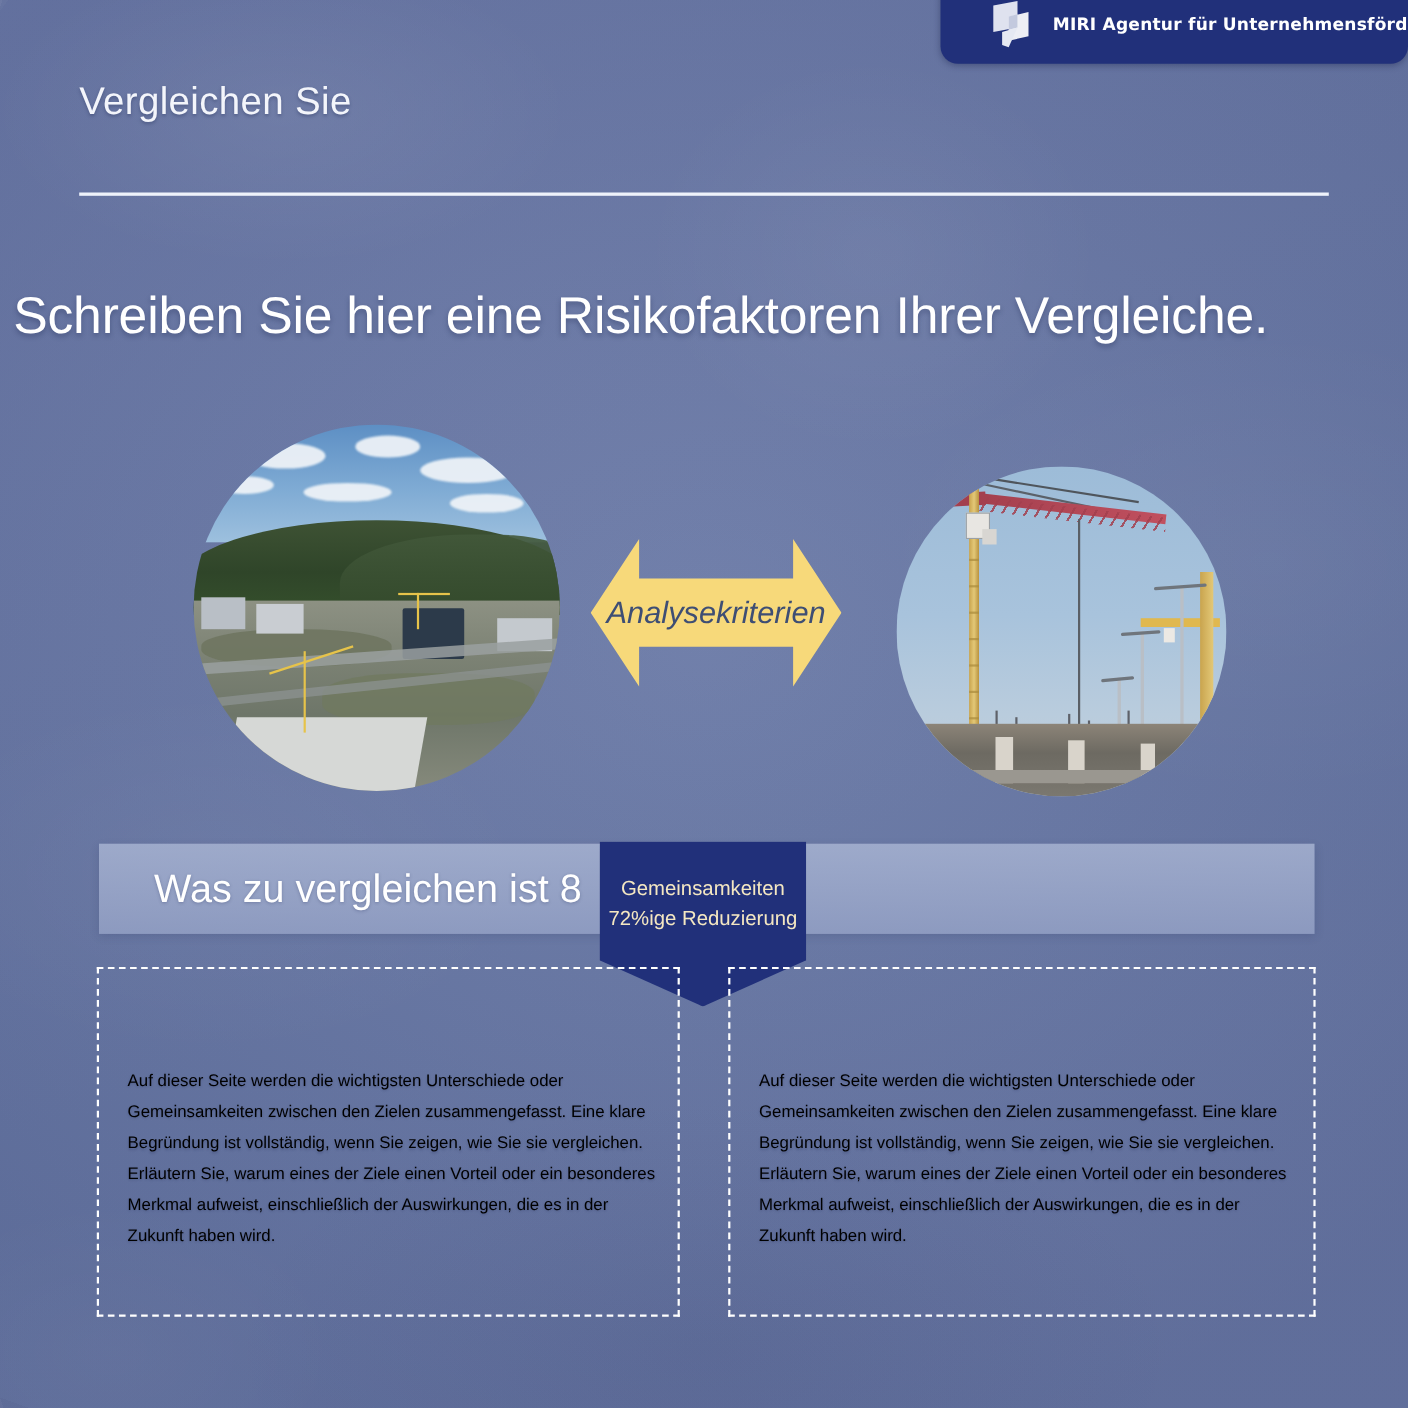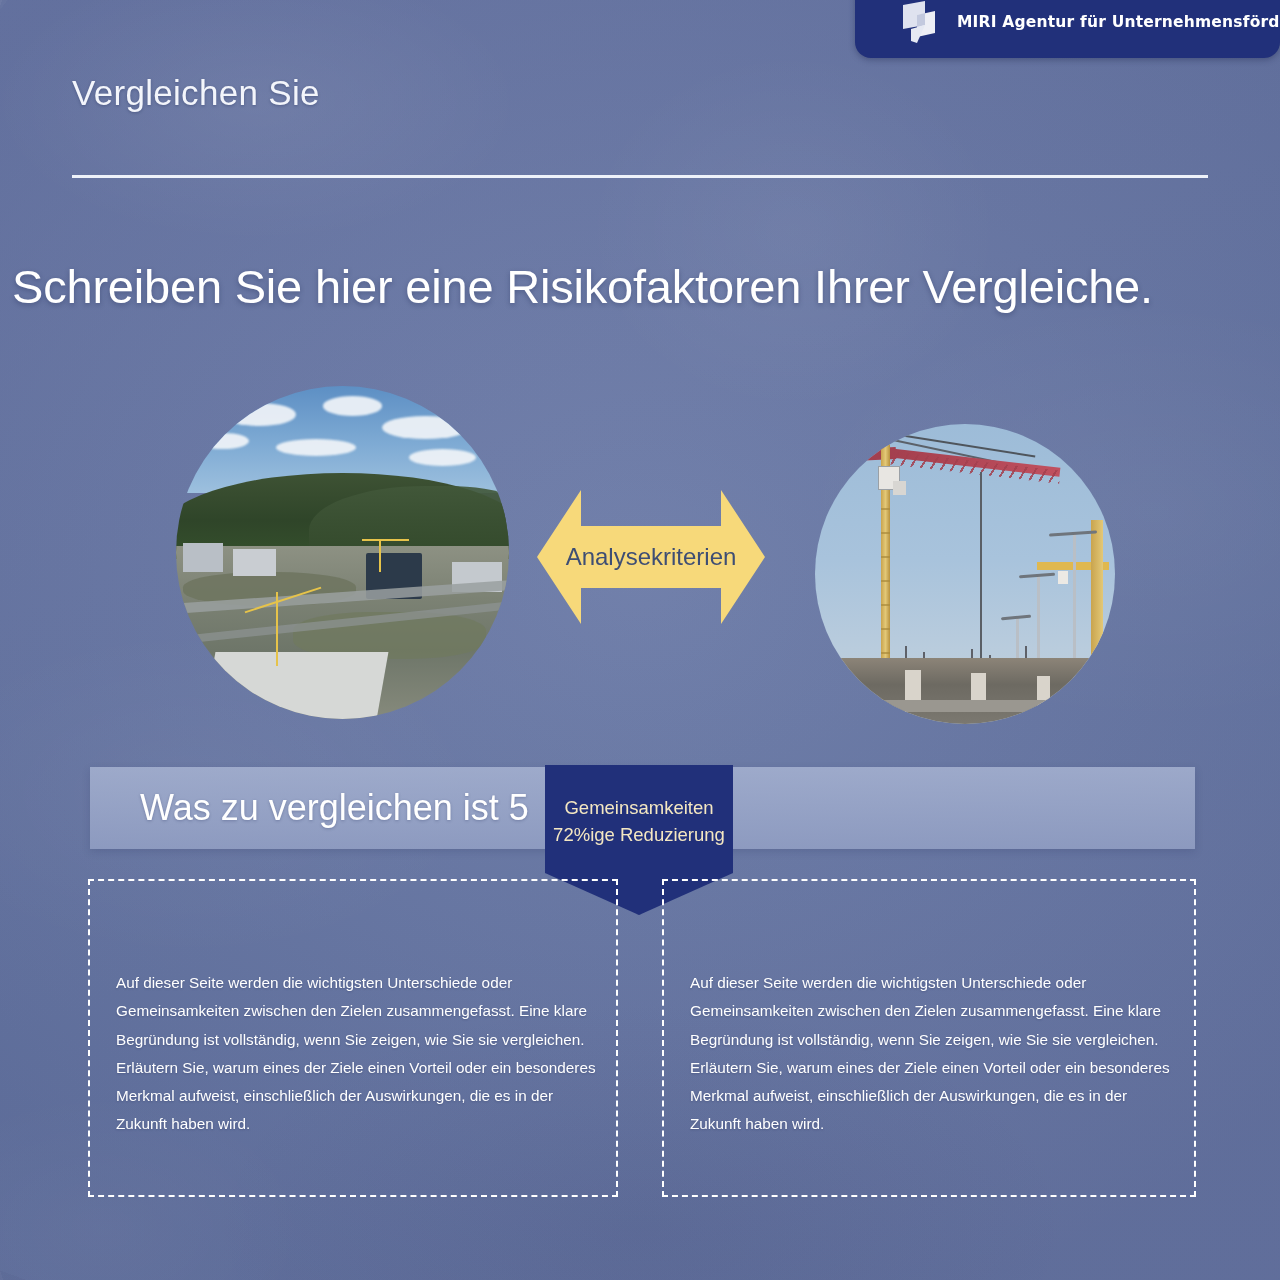--- a/index.html
+++ b/index.html
@@ -144,21 +144,21 @@
   .slab{position:absolute;background:#9a9790;}
   .rebar{position:absolute;width:1.5px;background:#5e6169;}
 
   
   #arrow{
     position:absolute;left:537px;top:484px;width:228px;height:146px;
   }
   #arrow-label{
     position:absolute;left:537px;top:484px;width:228px;height:146px;
     display:flex;align-items:center;justify-content:center;
-    font-size:24px;color:#3e4e74;white-space:nowrap;
+    font-size:28px;color:#3e4e74;white-space:nowrap;font-style:italic;
   }
 
   
   #banner{
     position:absolute;left:90px;top:767px;width:1105px;height:82px;
     background:linear-gradient(180deg,rgba(170,182,212,.80) 0%,rgba(150,163,199,.80) 100%);
     box-shadow:0 3px 8px rgba(40,52,96,.18);
   }
   .banner-half{
     position:absolute;top:0;height:82px;display:flex;align-items:center;
@@ -184,21 +184,21 @@
 
   
   .note{
     position:absolute;top:879px;height:318px;
     border:2px dashed #ffffff;box-sizing:border-box;
   }
   #note-left{left:88px;width:530px;}
   #note-right{left:662px;width:534px;}
   .note-body{
     position:absolute;top:88px;left:26px;right:14px;
-    font-size:15.3px;line-height:1.85;color:#ffffff;
+    font-size:15.3px;line-height:1.85;color:#000000;
     text-shadow:0 1px 2px rgba(35,45,90,.3);
   }
 </style>
 </head>
 <body>
 
 <div id="bg-base"></div>
 <div id="bg-texture"></div>
 <div id="bg-blobs"></div>
 <div id="bg-vignette"></div>
@@ -286,21 +286,21 @@
 </div>
 
 <div id="arrow">
   <svg viewBox="0 0 228 146" width="228" height="146" aria-hidden="true">
     <polygon points="0,73 44,6 44,42 184,42 184,6 228,73 184,140 184,104 44,104 44,140" fill="#f7d97a"></polygon>
   </svg>
 </div>
 <div id="arrow-label">Analysekriterien</div>
 
 <div id="banner">
-  <div class="banner-half" id="banner-left">Was zu vergleichen ist 5</div>
+  <div class="banner-half" id="banner-left">Was zu vergleichen ist 8</div>
 </div>
 
 <div id="ribbon"></div>
 <div id="ribbon-text">
   <span>Gemeinsamkeiten</span>
   <span>72%ige Reduzierung</span>
 </div>
 
 <div class="note" id="note-left">
   <div class="note-body">

